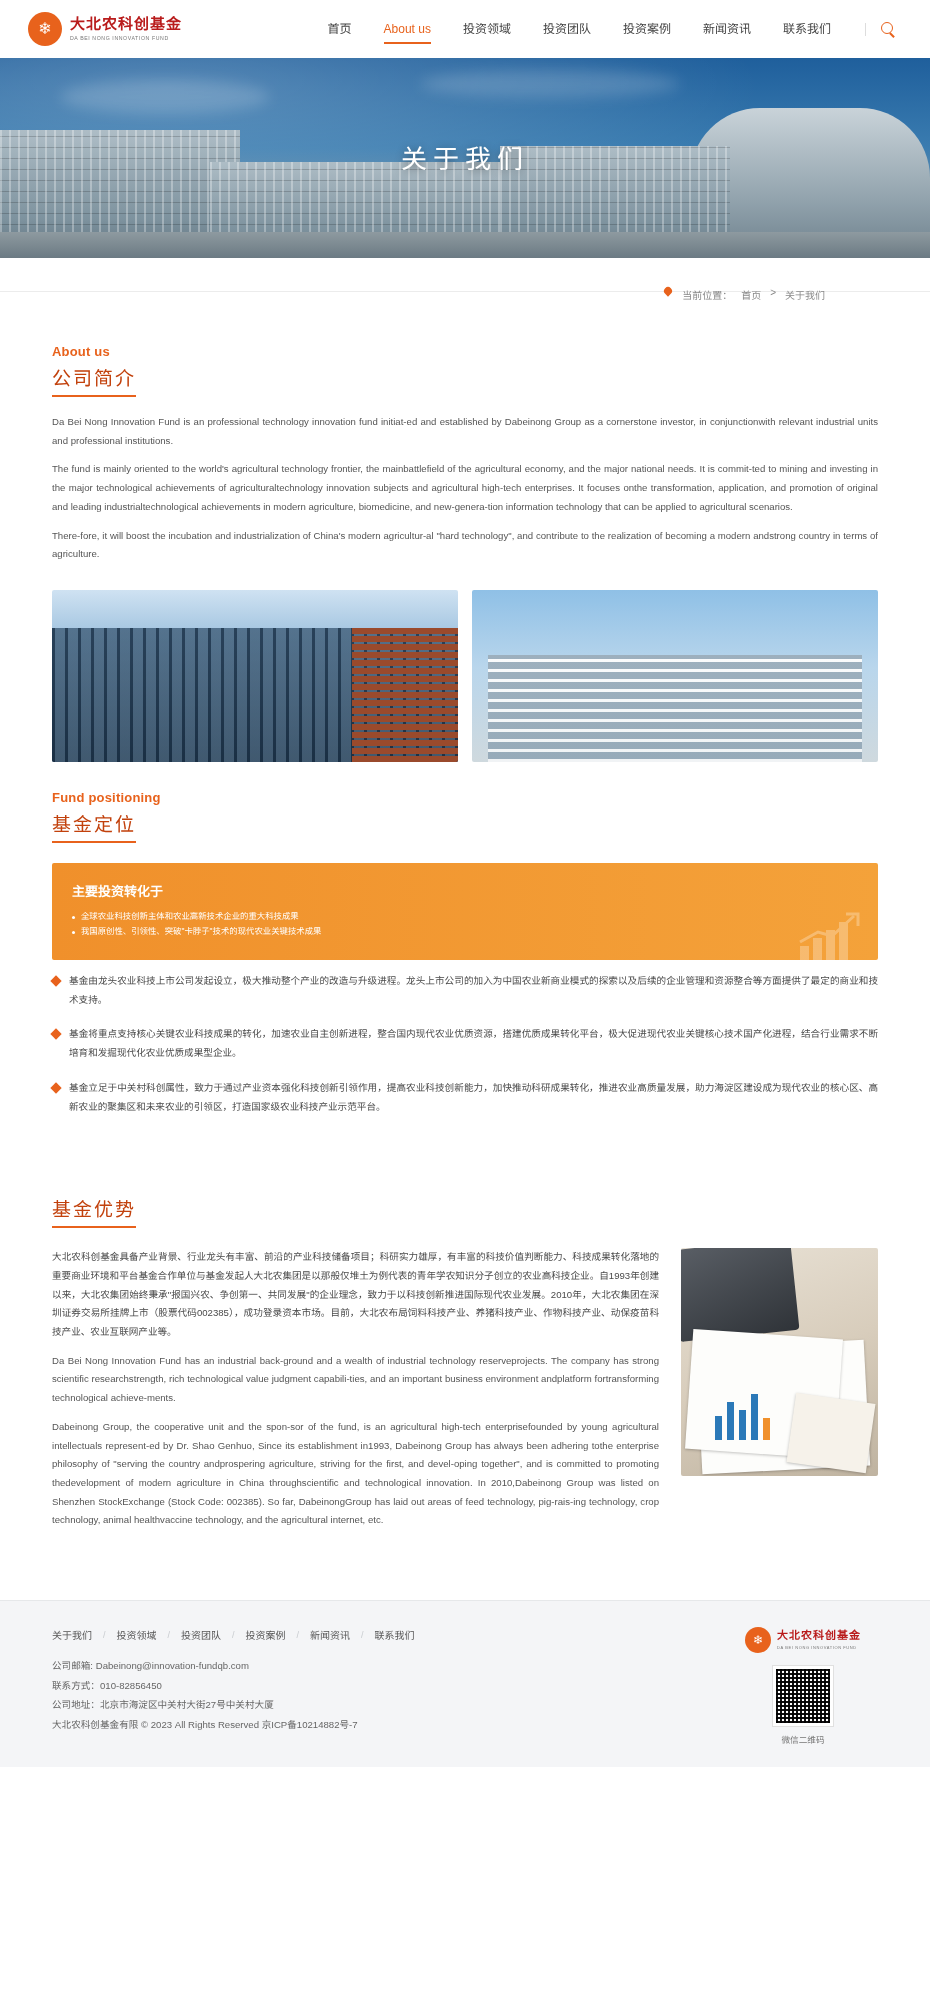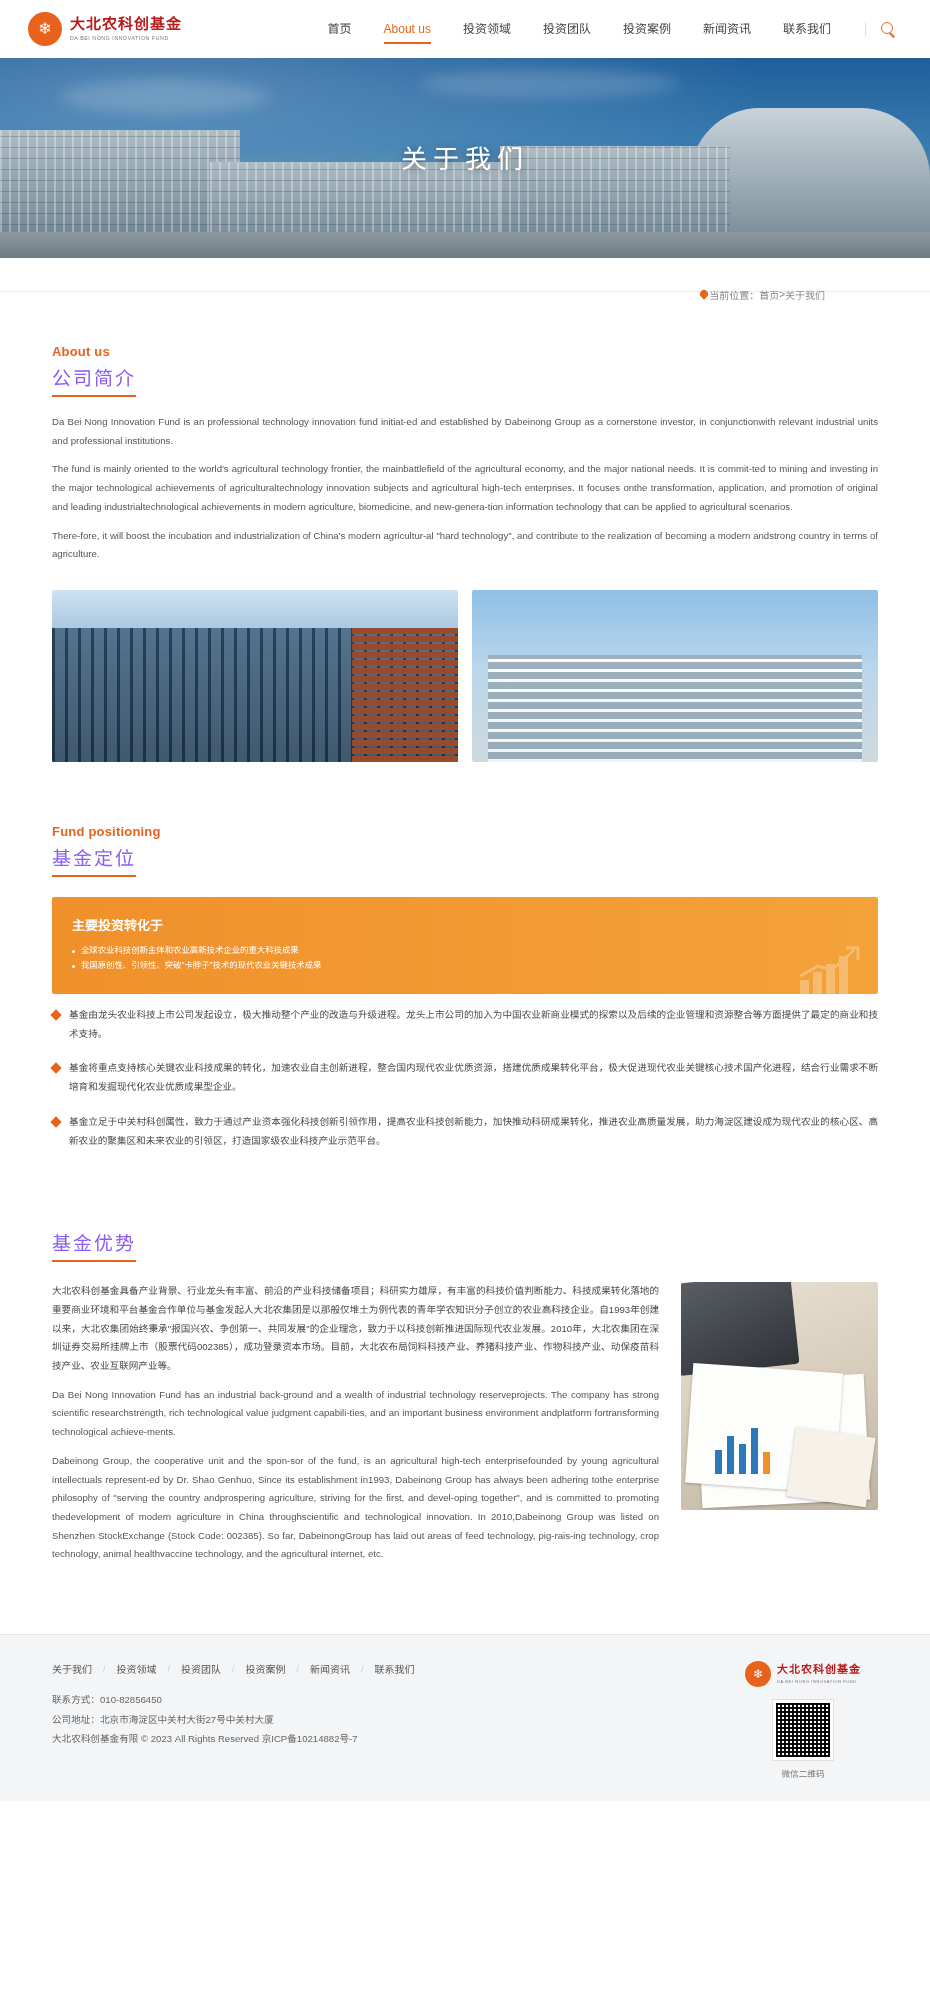--- a/index.html
+++ b/index.html
@@ -104,41 +104,41 @@
     font-family: "DejaVu Sans", sans-serif;
     text-shadow: 0 2px 10px rgba(0,0,0,.45);
   }
 
   
   .crumbbar {
     height: 34px; border-bottom: 1px solid #ececec; background:#fff;
     display:flex; align-items:center; justify-content:flex-end;
     padding-right: 105px;
   }
-  .crumb { font-size: 10px; color:#888; display:flex; align-items:center; gap:0;margin-top:40px; }
+  .crumb { font-size: 10px; color:#888; display:flex; gap:9px;margin-top:40px; }
   .crumb-pin {
     width:10px; height:10px; position:relative; display:inline-block;
   }
   .crumb-pin::before{
     content:""; position:absolute; left:1px; top:0; width:8px; height:8px;
     background:#e8621c; border-radius:50% 50% 50% 0; transform: rotate(-45deg);
   }
   .crumb a { color:#888; text-decoration:none; }
 
   
   .page { background:#fff; }
   .wrap { width: 826px; margin: 0 auto; }
 
   .sec-head { margin-bottom: 16px; }
   .sec-en {
     color:#e8621c; font-size: 13px; font-weight: bold; letter-spacing:.2px;
     margin-bottom: 4px;
   }
   .sec-cn {
-    font-size: 19px; color:#8b5cf6; font-family:Liberation Sans, sans-serif;
+    font-size: 19px; color:#c2410c; font-family:Liberation Sans, sans-serif;
     display:inline-block; padding-bottom: 5px;
     border-bottom: 2px solid #e8621c; letter-spacing: 2px;
   }
 
   .para {
     font-size: 9.6px; line-height: 1.95; color:#4a4a4a; text-align: justify;
   }
   .para + .para { margin-top: 10px; }
   .para.en { color:#555; }
 
@@ -166,21 +166,21 @@
     background: linear-gradient(180deg,#8fc0e6 0%, #b9d6ec 45%, #cfd9de 100%);
   }
   .ph2::after{
     content:""; position:absolute; left:4%; right:4%; bottom:0; height:62%;
     background:
       repeating-linear-gradient(0deg, rgba(255,255,255,.85) 0 3px, rgba(150,170,185,.9) 3px 10px),
       linear-gradient(180deg,#dfe7ec,#9eb0bc);
   }
 
   
-  .positioning { padding: 62px 0 0; }
+  .positioning { padding: 28px 0 0; }
   .cards { display:flex; gap: 14px; margin-top: 20px; }
   .card {
     flex:1; border-radius:2px; padding: 18px 20px 20px; color:#fff;
     position:relative; overflow:hidden; min-height: 84px;
   }
   .card.a { background: linear-gradient(90deg,#e0641d, #e8712a); }
   .card.b { background: linear-gradient(90deg,#f0902b, #f4a23a); }
   .card-title {
     font-size: 13px; font-weight:bold; margin-bottom: 9px;
     font-family:"DejaVu Sans", sans-serif; position:relative; z-index:2;
@@ -402,20 +402,21 @@
         <a href="#">投资领域</a>
         <span class="div">/</span>
         <a href="#">投资团队</a>
         <span class="div">/</span>
         <a href="#">投资案例</a>
         <span class="div">/</span>
         <a href="#">新闻资讯</a>
         <span class="div">/</span>
         <a href="#">联系我们</a>
       </div>
+      <div class="f-line">公司邮箱: Dabeinong@innovation-fundqb.com</div>
       <div class="f-line">联系方式：010-82856450</div>
       <div class="f-line">公司地址：北京市海淀区中关村大街27号中关村大厦</div>
       <div class="f-line">大北农科创基金有限  © 2023   All Rights Reserved   京ICP备10214882号-7</div>
     </div>
 
     <div class="f-right">
       <div class="f-logo">
         <div class="logo-mark">❄</div>
         <div class="logo-text">
           <div class="logo-cn">大北农科创基金</div>

